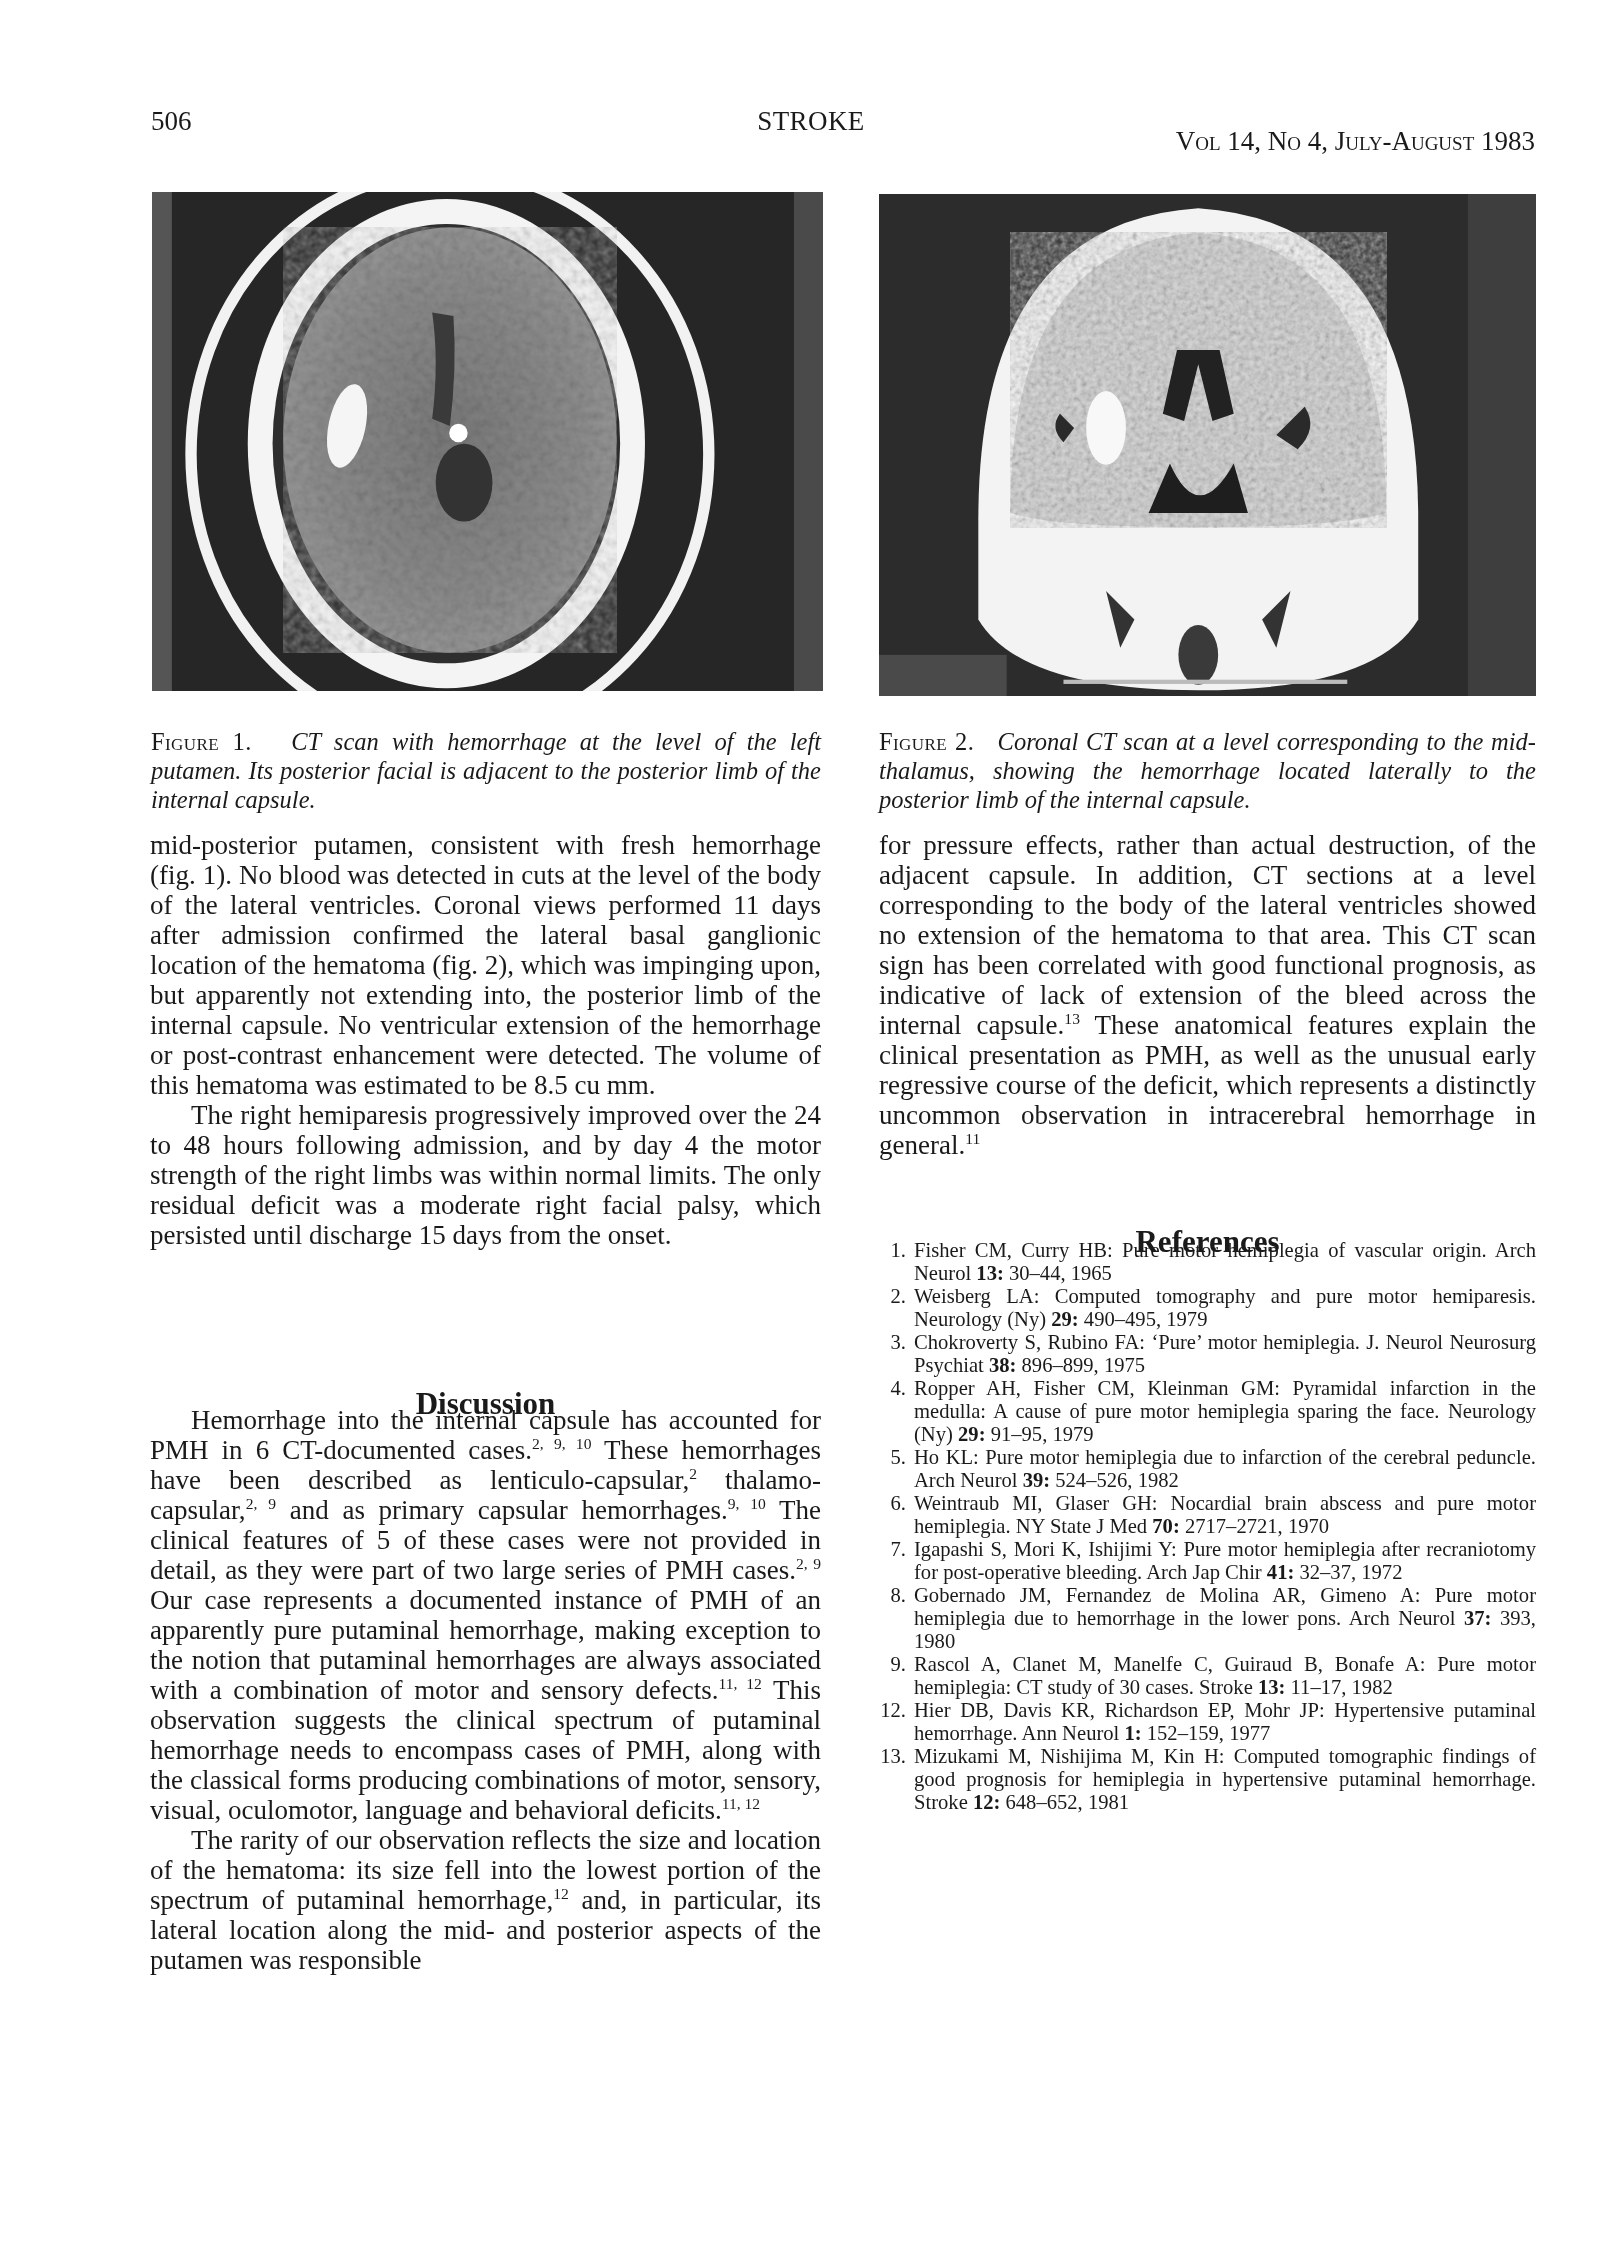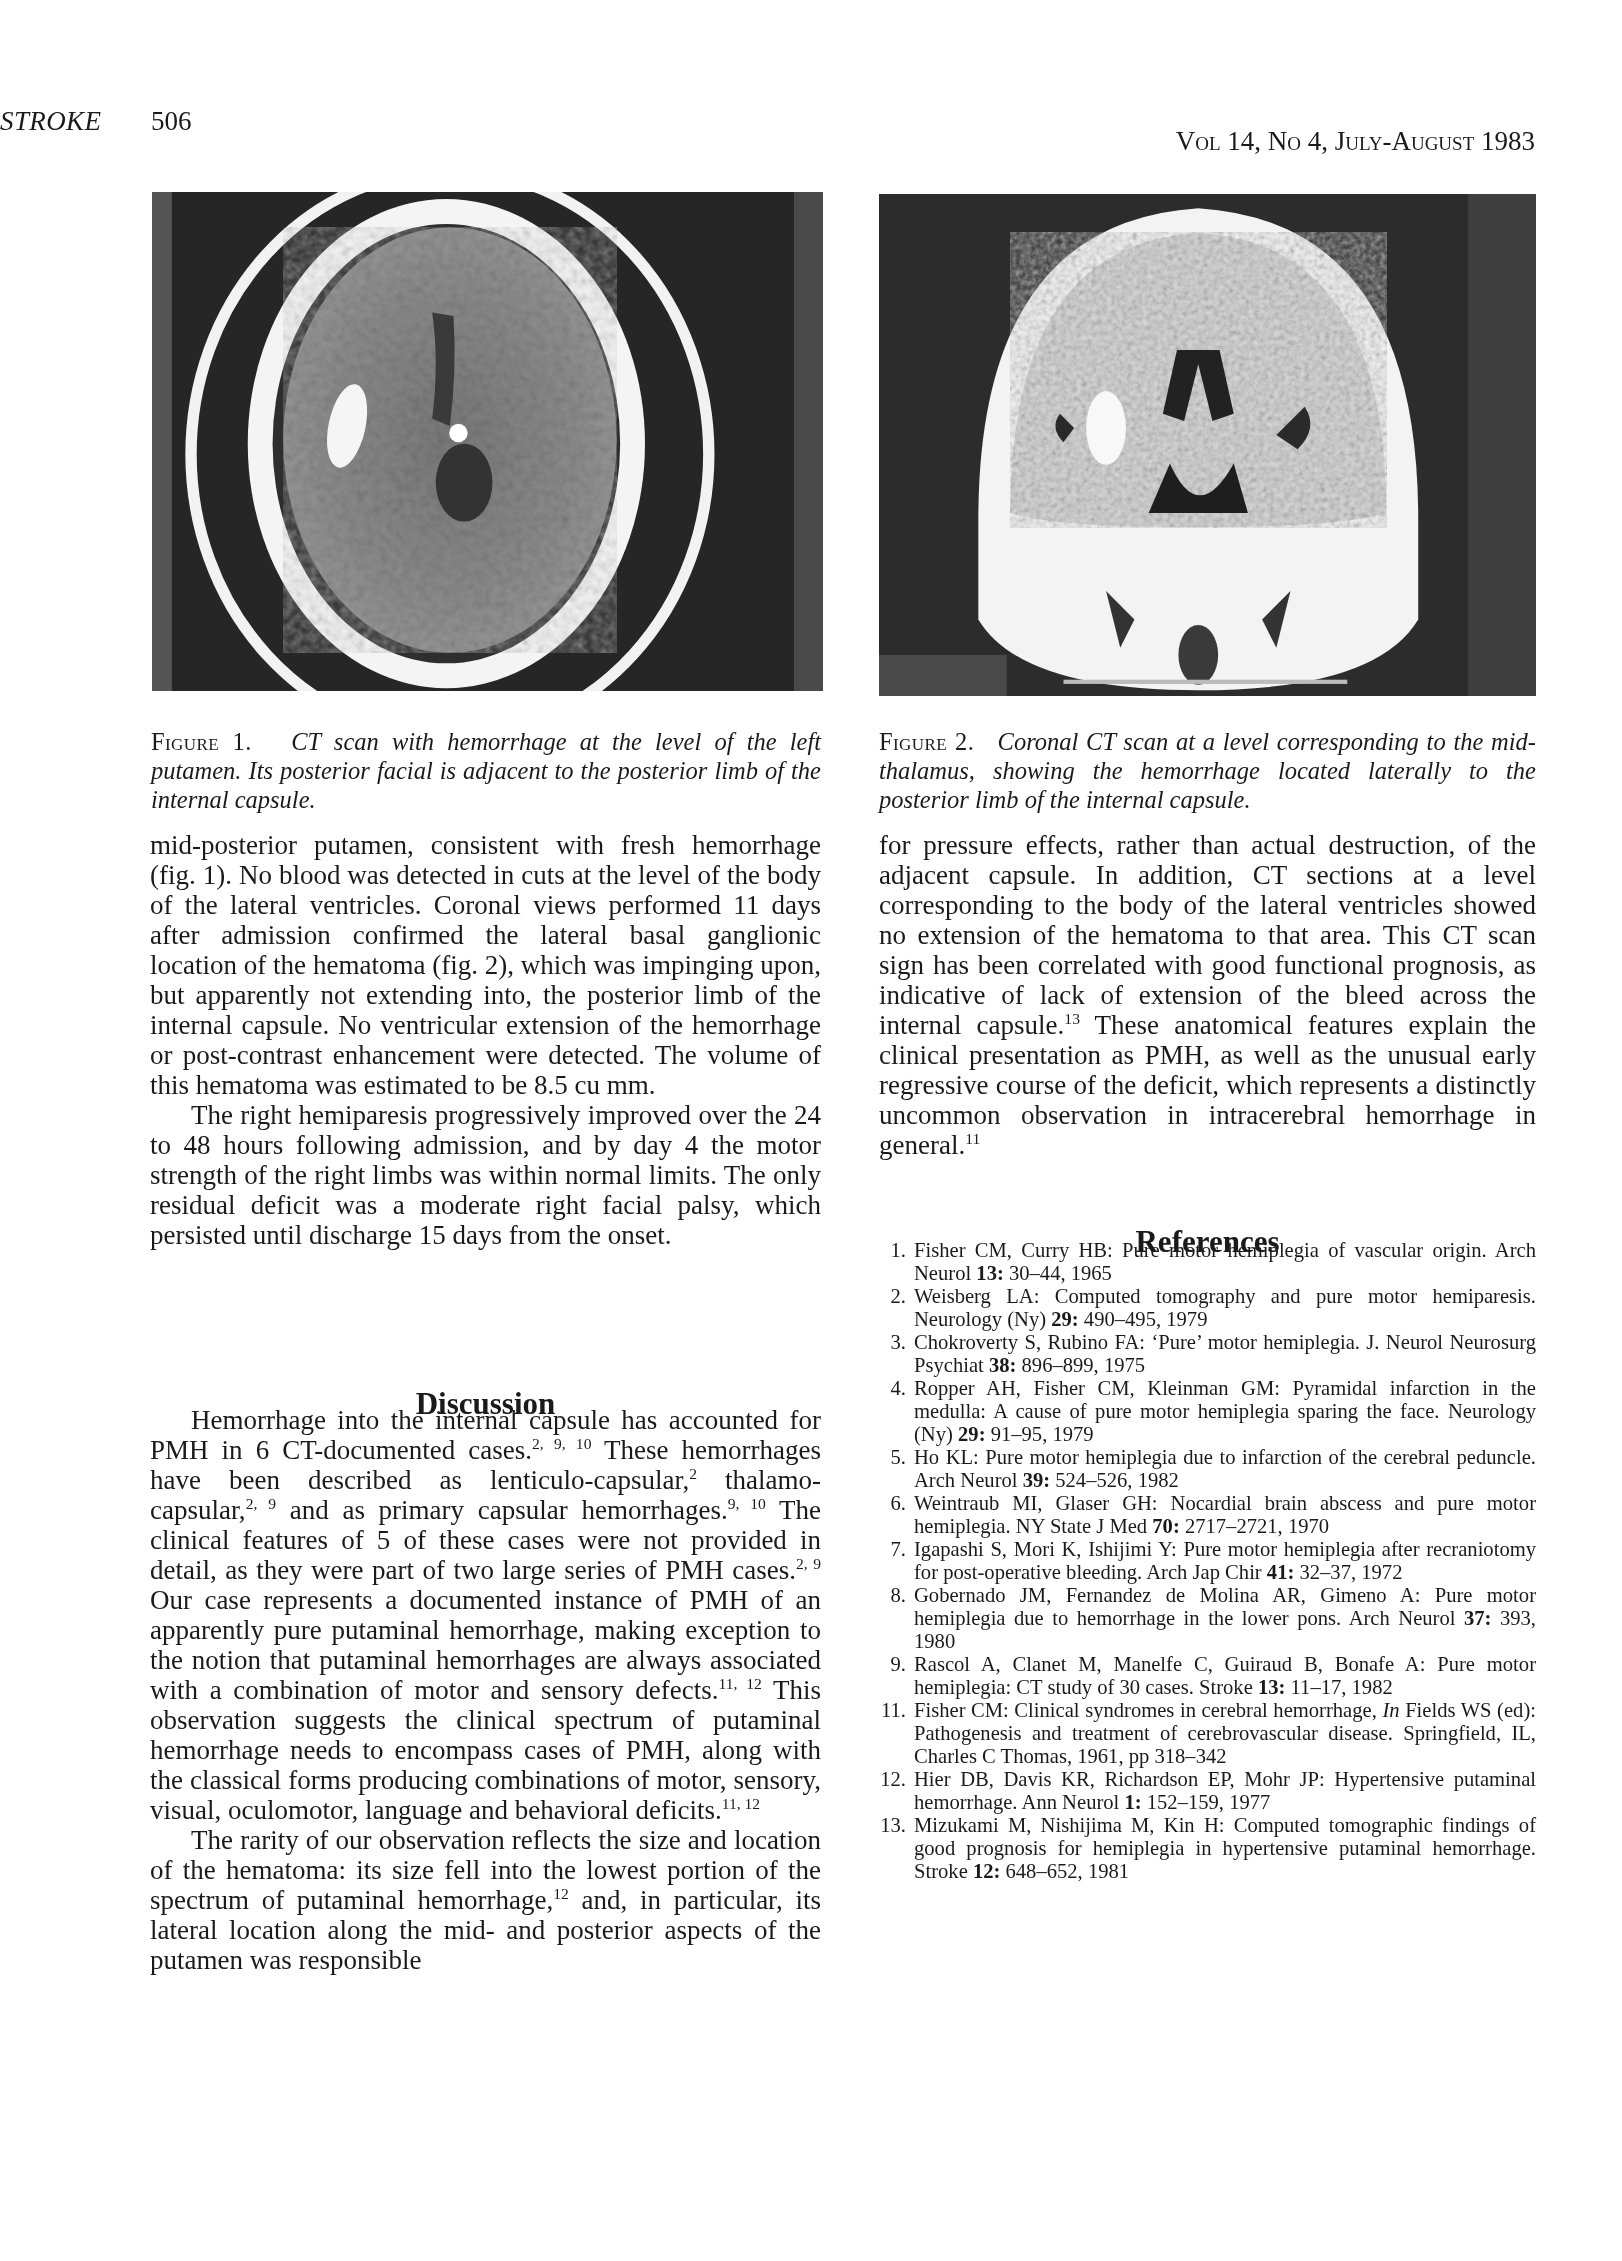--- a/index.html
+++ b/index.html
@@ -2,21 +2,21 @@
 <html style="font-size:11.3px"><head>
 <meta charset="utf-8">
 <style>
   html, body { margin: 0; padding: 0; background: #ffffff; }
   body {
     width: 1622px; height: 2261px; position: relative; overflow: hidden;
     font-family: "Liberation Serif", "DejaVu Serif", serif; color: #1a1a1a;
   }
   .header { position: absolute; top: 106px; left: 0; width: 1622px; height: 35px; font-size: 27px; }
   .header .pg { position: absolute; left: 151px; top: 0; }
-  .header .jn { position: absolute; left: 0; width: 1622px; text-align: left; top: 0; letter-spacing: 0.4px; font-style: italic; }
+  .header .jn { position: absolute; left: 0; width: 1622px; text-align: center; top: 0; letter-spacing: 0.4px; }
   .header .vol { position: absolute; right: 87px; top: 0; font-variant: small-caps; margin-top: 20px; }
 
   .figure { position: absolute; background: #2a2a2a; overflow: hidden; }
   .fig1 { left: 152px; top: 192px; width: 671px; height: 499px; }
   .fig2 { left: 879px; top: 194px; width: 657px; height: 502px; }
   .figure svg { width: 100%; height: 100%; display: block; }
 
   .caption { position: absolute; font-size: 24.5px; line-height: 29px; text-align: justify; }
   .caption .lbl { font-style: normal; font-variant: small-caps; letter-spacing: 0.4px; }
   .caption .txt { font-style: italic; }
@@ -148,17 +148,16 @@
 <ol class="refs" id="refs-list">
     <li><span class="num">1.</span><span>Fisher CM, Curry HB: Pure motor hemiplegia of vascular origin. Arch Neurol </span><b>13:</b><span> 30–44, 1965</span></li>
     <li><span class="num">2.</span><span>Weisberg LA: Computed tomography and pure motor hemiparesis. Neurology (Ny) </span><b>29:</b><span> 490–495, 1979</span></li>
     <li><span class="num">3.</span><span>Chokroverty S, Rubino FA: ‘Pure’ motor hemiplegia. J. Neurol Neurosurg Psychiat </span><b>38:</b><span> 896–899, 1975</span></li>
     <li><span class="num">4.</span><span>Ropper AH, Fisher CM, Kleinman GM: Pyramidal infarction in the medulla: A cause of pure motor hemiplegia sparing the face. Neurology (Ny) </span><b>29:</b><span> 91–95, 1979</span></li>
     <li><span class="num">5.</span><span>Ho KL: Pure motor hemiplegia due to infarction of the cerebral peduncle. Arch Neurol </span><b>39:</b><span> 524–526, 1982</span></li>
     <li><span class="num">6.</span><span>Weintraub MI, Glaser GH: Nocardial brain abscess and pure motor hemiplegia. NY State J Med </span><b>70:</b><span> 2717–2721, 1970</span></li>
     <li><span class="num">7.</span><span>Igapashi S, Mori K, Ishijimi Y: Pure motor hemiplegia after re­craniotomy for post-operative bleeding. Arch Jap Chir </span><b>41:</b><span> 32–37, 1972</span></li>
     <li><span class="num">8.</span><span>Gobernado JM, Fernandez de Molina AR, Gimeno A: Pure motor hemiplegia due to hemorrhage in the lower pons. Arch Neurol </span><b>37:</b><span> 393, 1980</span></li>
     <li><span class="num">9.</span><span>Rascol A, Clanet M, Manelfe C, Guiraud B, Bonafe A: Pure motor hemiplegia: CT study of 30 cases. Stroke </span><b>13:</b><span> 11–17, 1982</span></li>
-    <li><span class="num">11.</span><span>Fisher CM: Clinical syndromes in cerebral hemorrhage, </span><i>In</i><span> Fields WS (ed): Pathogenesis and treatment of cerebrovascular disease. Springfield, IL, Charles C Thomas, 1961, pp 318–342</span></li>
     <li><span class="num">12.</span><span>Hier DB, Davis KR, Richardson EP, Mohr JP: Hypertensive puta­minal hemorrhage. Ann Neurol </span><b>1:</b><span> 152–159, 1977</span></li>
     <li><span class="num">13.</span><span>Mizukami M, Nishijima M, Kin H: Computed tomographic find­ings of good prognosis for hemiplegia in hypertensive putaminal hemorrhage. Stroke </span><b>12:</b><span> 648–652, 1981</span></li>
   </ol>
 
 
 </body></html>

